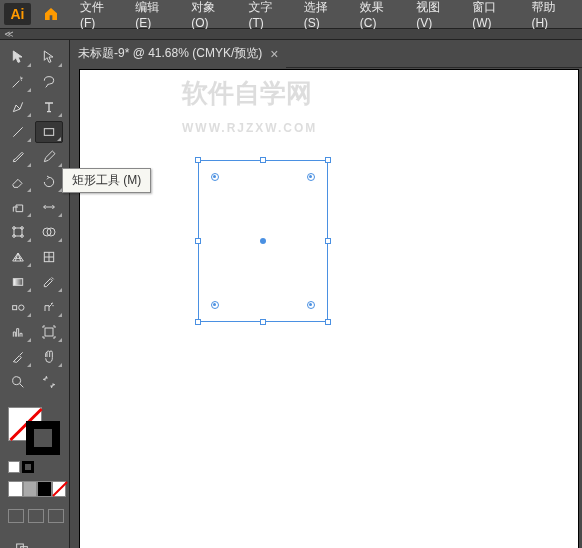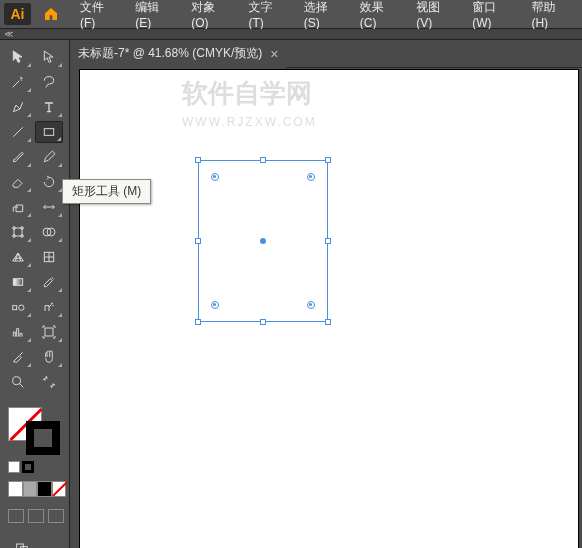--- a/index.html
+++ b/index.html
@@ -36,35 +36,35 @@
   .chip.c4::after { content: ""; position: absolute; width: 20px; height: 2px; background: #e00; transform: rotate(-45deg); top: 6px; left: -3px; }
   .modes { display: flex; gap: 4px; margin: 12px 0 0 4px; }
   .mode { width: 16px; height: 14px; border: 1px solid #888; }
   .content { flex: 1; display: flex; flex-direction: column; background: #4a4a4a; }
   .tabbar { display: flex; align-items: center; height: 28px; background: #4a4a4a; border-bottom: 1px solid #2a2a2a; }
   .tab { display: flex; align-items: center; height: 28px; padding: 0 8px; background: #4a4a4a; color: #e0e0e0; gap: 8px; }
   .tab-close { color: #bbb; font-size: 14px; }
   .canvas-wrap { flex: 1; position: relative; background: #4a4a4a; padding: 0; }
   .artboard { position: absolute; left: 10px; top: 2px; width: 498px; height: 486px; background: #fff; box-shadow: 0 0 0 1px #000; }
   .watermark { position: absolute; top: 6px; left: 102px; color: #c8c8c8; opacity: 0.6; font-size: 26px; font-weight: bold; pointer-events: none; }
-  .watermark .sub { font-size: 12px; display: block; text-align: right; letter-spacing: 2px; margin-top: 4px; font-weight: normal; }
+  .watermark .sub { font-size: 12px; display: block; text-align: right; letter-spacing: 2px; margin-top: 10px; font-weight: bold; }
   .rect-sel { position: absolute; left: 118px; top: 90px; width: 130px; height: 162px; border: 1.5px solid #4a90e2; }
   .handle { position: absolute; width: 6px; height: 6px; background: #fff; border: 1px solid #4a90e2; }
   .h-tl { top: -4px; left: -4px; } .h-tr { top: -4px; right: -4px; }
   .h-bl { bottom: -4px; left: -4px; } .h-br { bottom: -4px; right: -4px; }
   .h-tc { top: -4px; left: 50%; margin-left: -3px; }
   .h-bc { bottom: -4px; left: 50%; margin-left: -3px; }
   .h-ml { top: 50%; left: -4px; margin-top: -3px; }
   .h-mr { top: 50%; right: -4px; margin-top: -3px; }
   .rot { position: absolute; width: 8px; height: 8px; border: 1.5px solid #4a90e2; border-radius: 50%; }
   .rot::after { content: ""; position: absolute; width: 3px; height: 3px; background: #4a90e2; border-radius: 50%; top: 1px; left: 1px; }
   .r-tl { top: 12px; left: 12px; } .r-tr { top: 12px; right: 12px; }
   .r-bl { bottom: 12px; left: 12px; } .r-br { bottom: 12px; right: 12px; }
   .center-pt { position: absolute; width: 6px; height: 6px; background: #4a90e2; border-radius: 50%; top: 50%; left: 50%; margin: -3px 0 0 -3px; }
-  .tooltip { position: absolute; left: 62px; top: 179px; background: #f7f7f2; border: 1px solid #888; padding: 3px 9px; color: #333; font-size: 12px; box-shadow: 1px 1px 2px rgba(0,0,0,0.3); z-index: 10; }
+  .tooltip { position: absolute; left: 62px; top: 168px; background: #f7f7f2; border: 1px solid #888; padding: 3px 9px; color: #333; font-size: 12px; box-shadow: 1px 1px 2px rgba(0,0,0,0.3); z-index: 10; }
 </style>
 </head>
 <body>
 
 <div class="app">
   <div class="menubar">
     <div class="ai-logo">Ai</div>
     <div class="home-icon">
       <svg viewBox="0 0 24 24">
           <path d="M3 11 L12 3 L21 11 V21 H14 V14 H10 V21 H3 Z" fill="#ff9a00"></path>
@@ -295,21 +295,21 @@
           <svg viewBox="0 0 24 24">
             <rect x="4" y="6" width="10" height="8"></rect>
             <rect x="10" y="10" width="10" height="8"></rect>
           </svg>
         </div>
     </div>
 
     <div class="content">
       <div class="tabbar">
         <div class="tab">
-          <span>未标题-7* @ 41.68% (CMYK/预览)</span>
+          <span>未标题-9* @ 41.68% (CMYK/预览)</span>
           <span class="tab-close">×</span>
         </div>
       </div>
       <div class="canvas-wrap">
         <div class="artboard">
           <div class="watermark">
             <span>软件自学网</span>
             <span class="sub">WWW.RJZXW.COM</span>
           </div>
           <div class="rect-sel">

